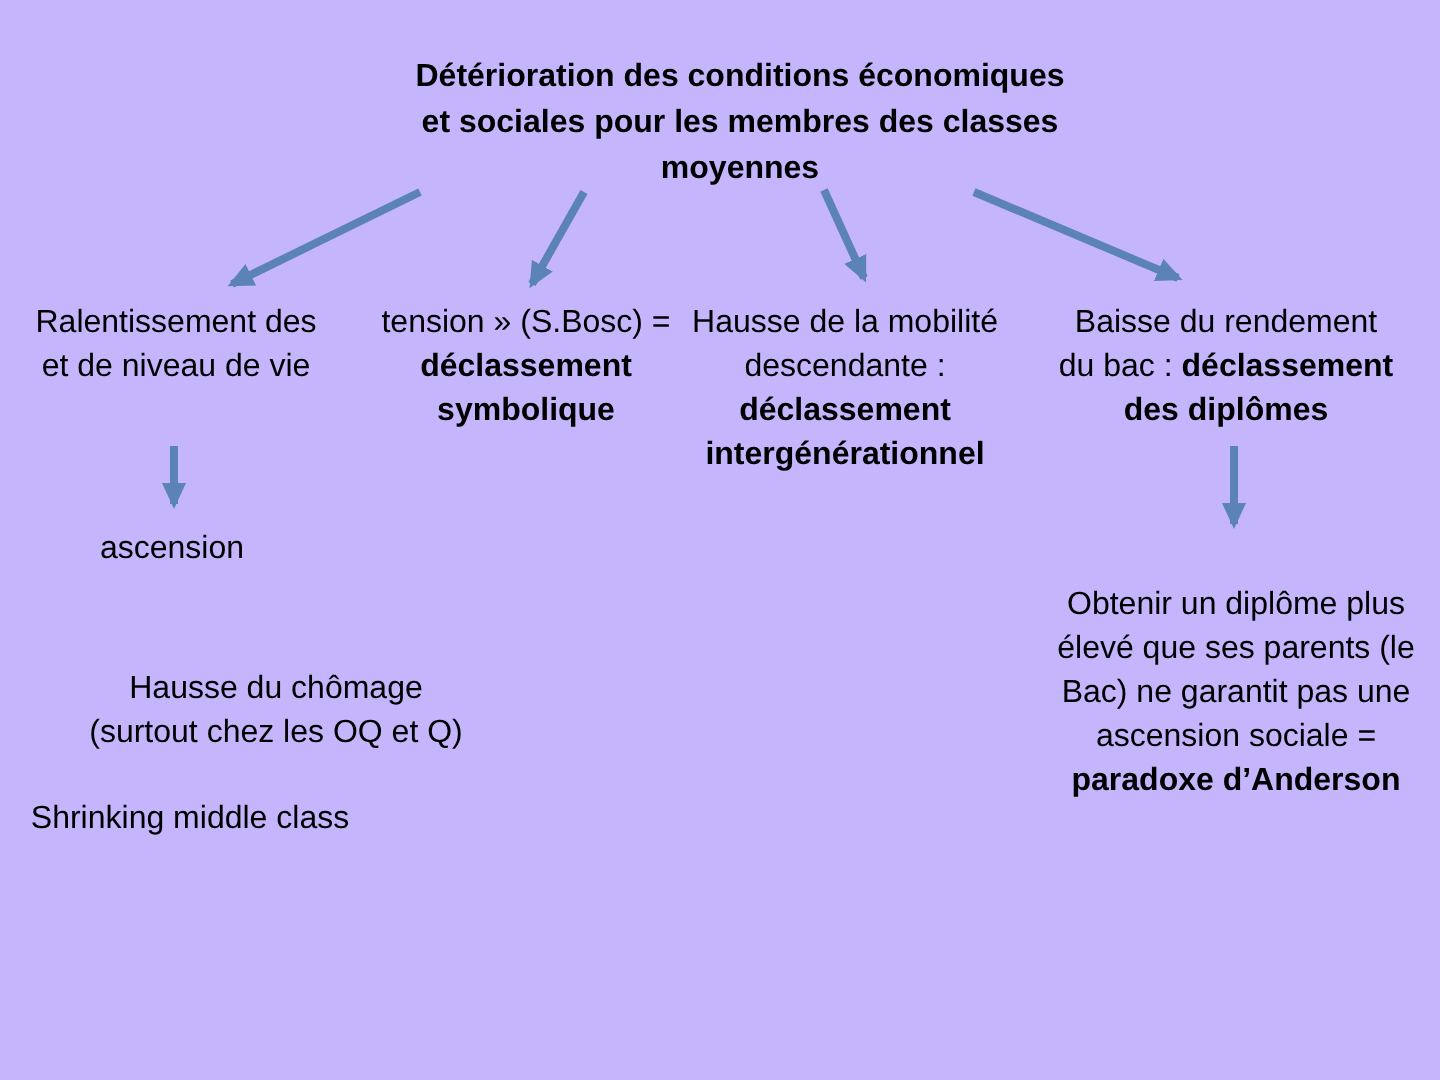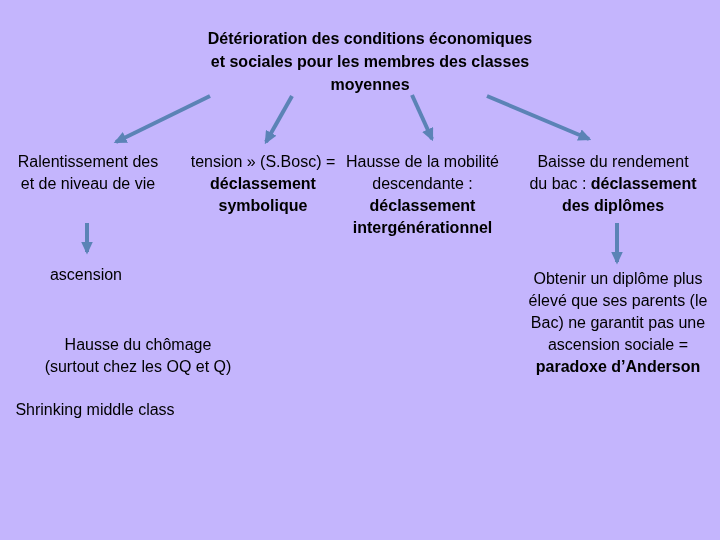--- a/index.html
+++ b/index.html
@@ -92,21 +92,21 @@
 
   <div class="tb" style="left:0px; top:334px; width:196px;padding-left:40px;">
     <div>Hausse du chômage</div>
     <div>(surtout chez les OQ et Q)</div>
   </div>
 
   <div class="tb" style="left:2px; top:399px; width:186px;">
     <div>Shrinking middle class</div>
   </div>
 
-  <div class="tb" style="left:520px; top:268px; width:196px;">
+  <div class="tb" style="left:520px; top:292px; width:196px;">
     <div>Obtenir un diplôme plus</div>
     <div>élevé que ses parents (le</div>
     <div>Bac) ne garantit pas une</div>
     <div>ascension sociale =</div>
     <div><b>paradoxe d’Anderson</b></div>
   </div>
 
 </div>
 
 </body></html>

